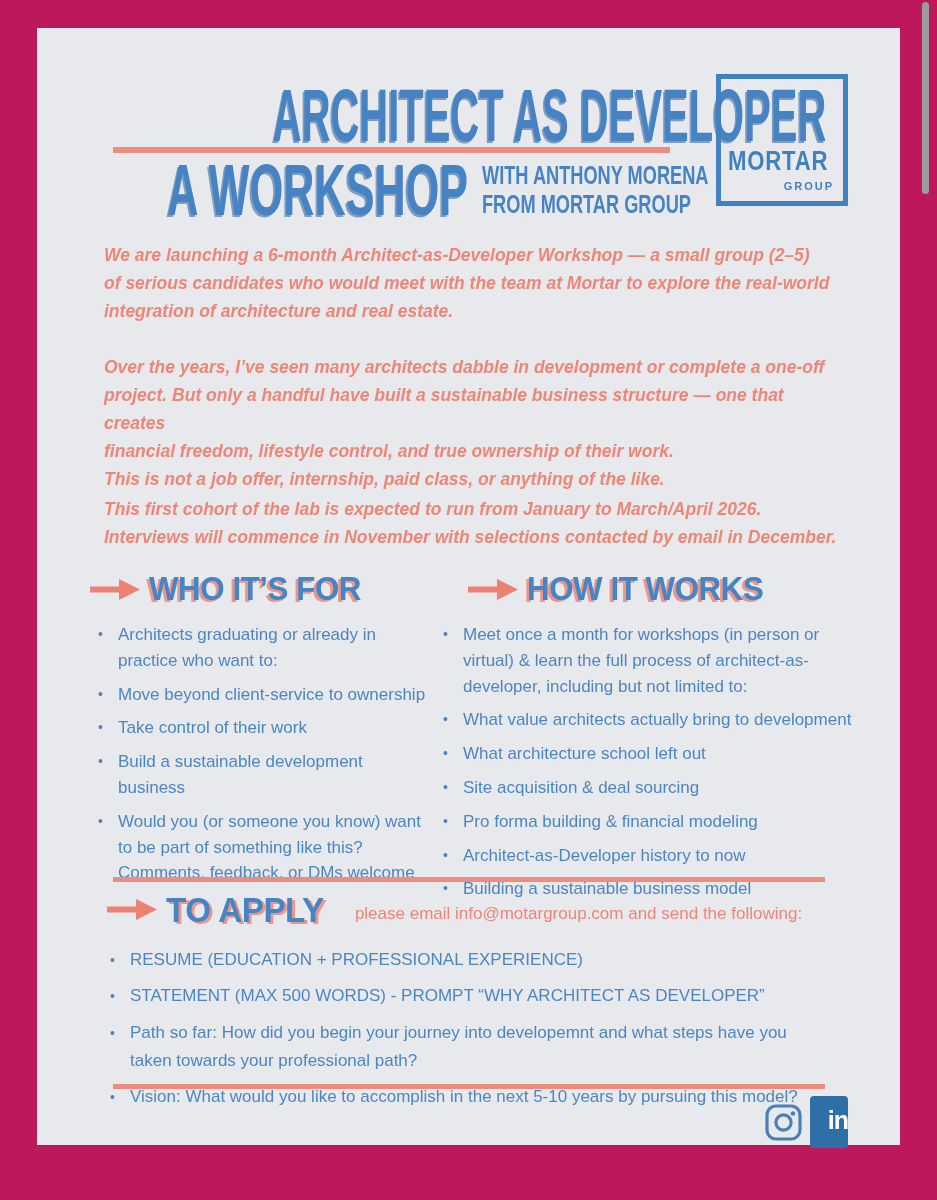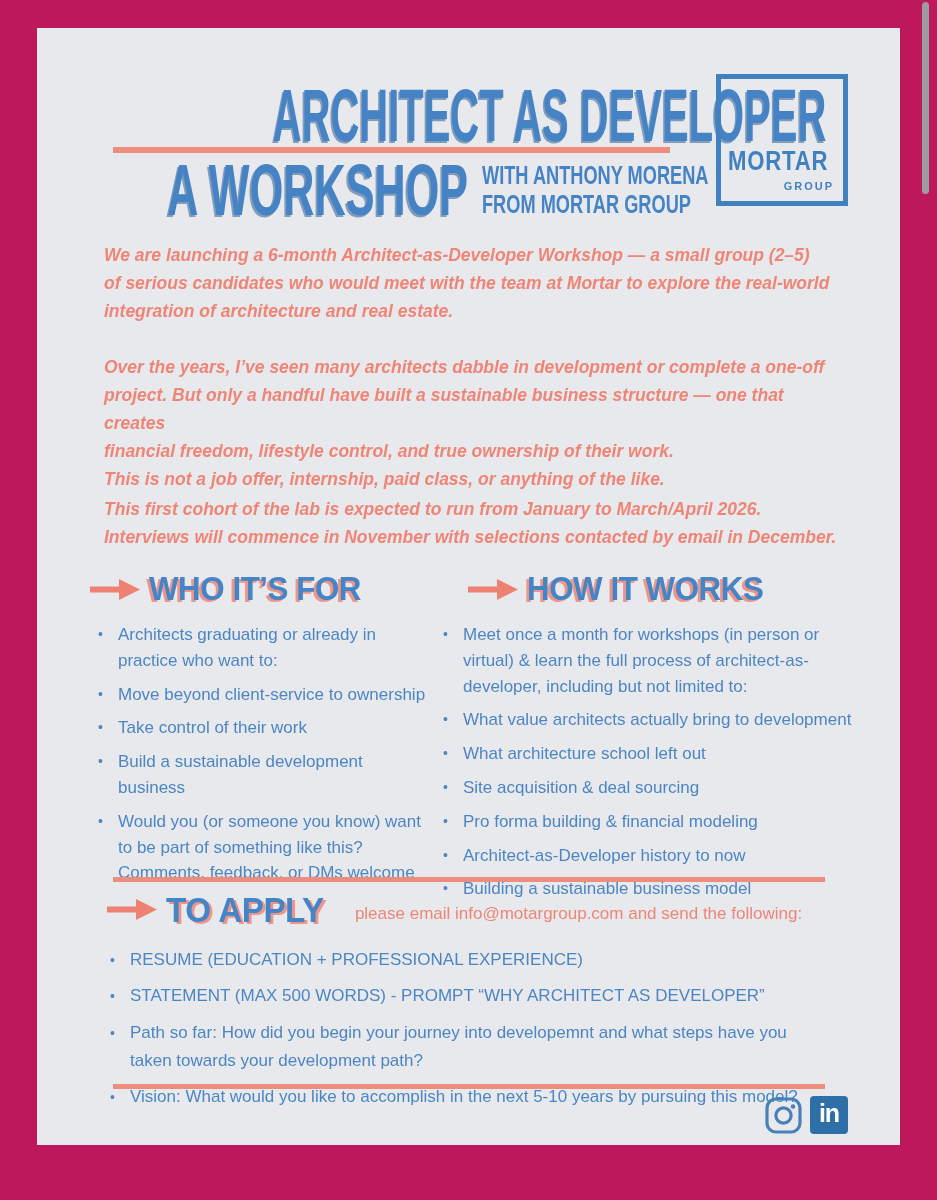--- a/index.html
+++ b/index.html
@@ -67,22 +67,22 @@
   .apply-header .arrow-icon { margin-bottom:10px; }
   .apply-lead { font-size:17px; font-weight:normal; color:#ee8576; margin-bottom:6px;
                 margin-left:14px; }
   .apply-list { left:70px; top:910px; width:740px; }
   ul.apply-list li { line-height:28.3px; }
 
   
   .social { position:absolute; left:728px; top:1068px; display:flex; gap:8px;
             align-items:center; }
   .ig-icon svg { display:block; }
-  .li-icon { width:38px; height:38px; background:#2f6fa7; border-radius:4px;
-             display:flex; align-items:center; justify-content:center; }
+  .li-icon { width:38px; height:52px; background:#2f6fa7; border-radius:4px;
+             display:flex; align-items:center; justify-content:flex-end; }
   .li-glyph { color:#ffffff; font-weight:bold; font-size:25px; line-height:1;
               letter-spacing:-1px; padding-bottom:3px; }
 
   
   .scrollbar-thumb { position:absolute; left:922px; top:2px; width:7px; height:192px;
                      background:#9b9ca0; border-radius:4px; }
 </style>
 </head>
 <body>
 
@@ -161,21 +161,21 @@
             <polygon points="29,0 50,10.5 29,21" fill="#ee8272"></polygon>
           </svg>
       </span>
       <h2>TO APPLY</h2>
       <span class="apply-lead">please email info@motargroup.com and send the following:</span>
     </div>
     <ul class="blist apply-list">
       <li>RESUME (EDUCATION + PROFESSIONAL EXPERIENCE)</li>
       <li>STATEMENT (MAX 500 WORDS) - PROMPT “WHY ARCHITECT AS DEVELOPER”</li>
       <li>Path so far: How did you begin your journey into developemnt and what steps have you
-taken towards your development path?</li>
+taken towards your professional path?</li>
       <li>Vision: What would you like to accomplish in the next 5-10 years by pursuing this model?</li>
     </ul>
     <div class="rule rule-bottom"></div>
 
     <div class="social">
       <span class="ig-icon">
         <svg width="37" height="37" viewBox="0 0 37 37">
           <rect x="2" y="2" width="33" height="33" rx="9" fill="none" stroke="#4a80b8" stroke-width="3.2"></rect>
           <circle cx="18.5" cy="18.5" r="7.6" fill="none" stroke="#4a80b8" stroke-width="3.2"></circle>
           <circle cx="28" cy="9.5" r="2.3" fill="#4a80b8"></circle>

